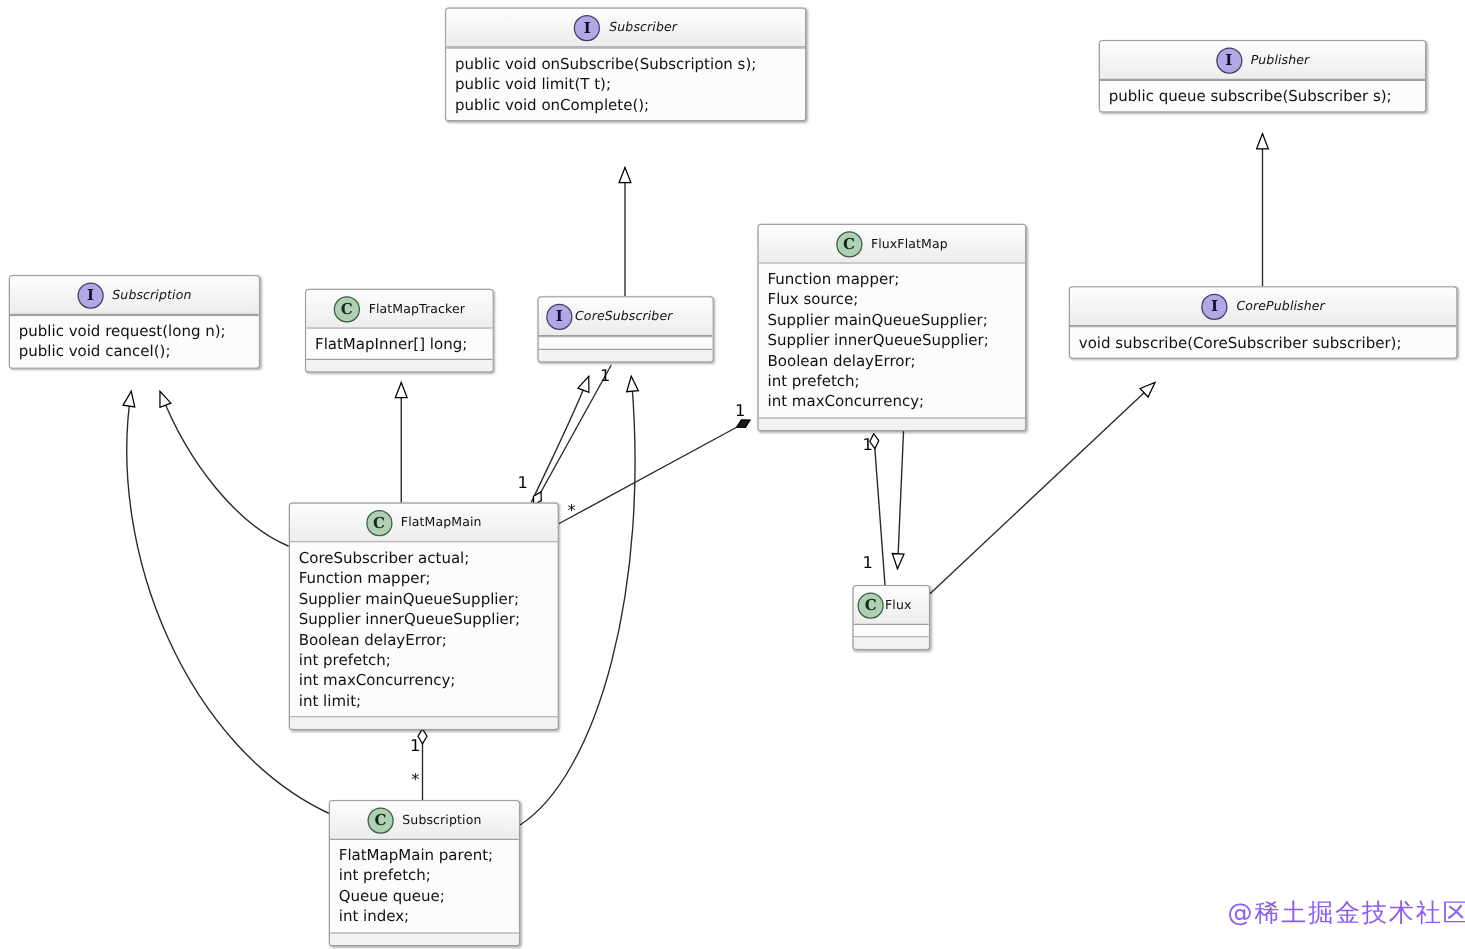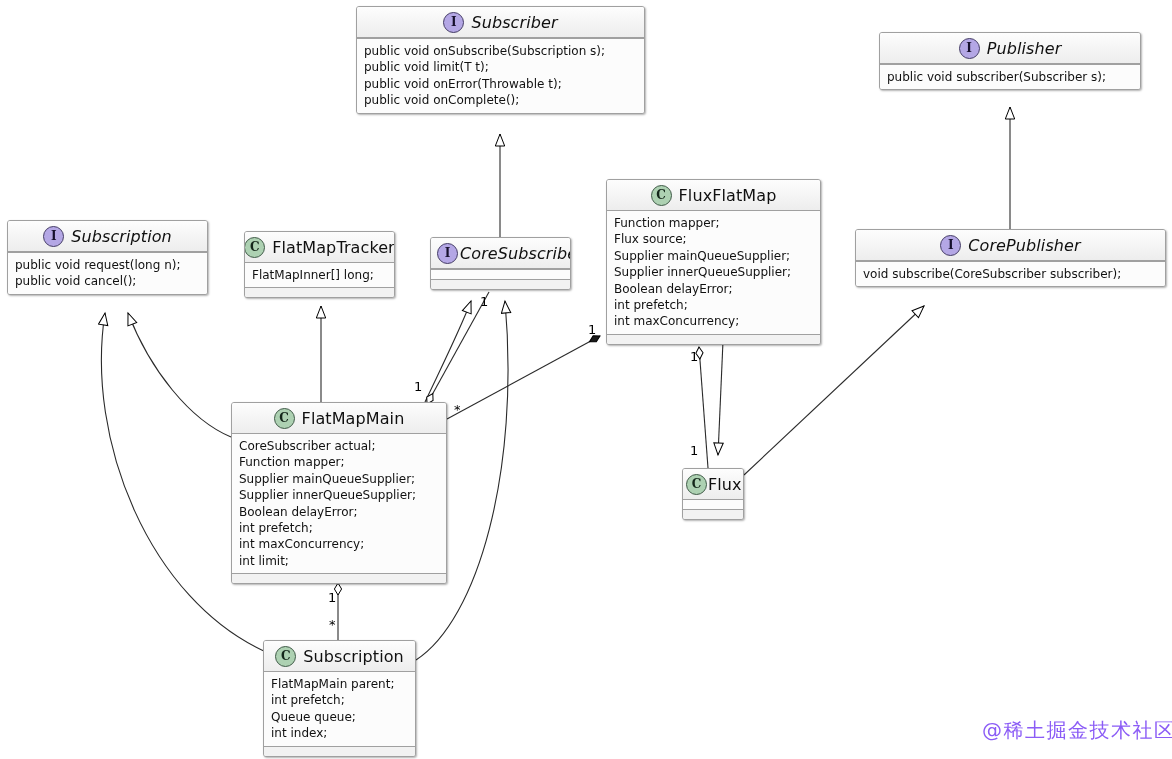--- a/index.html
+++ b/index.html
@@ -41,21 +41,21 @@
     background: linear-gradient(to bottom, #fdfdfd 0%, #ededed 100%);
     border-bottom: 1px solid #a0a0a0;
     height: 31px;
     display: flex;
     align-items: center;
     justify-content: center;
     padding: 0 8px;
     gap: 7px;
   }
   .uml-title {
-    font-size: 16px;
+    font-size: 10px;
     color: #101010;
     white-space: nowrap;
     letter-spacing: 0.1px;
   }
   .uml-title.iface {
     font-style: italic;
   }
   .stereo {
     width: 19px;
     height: 19px;
@@ -170,33 +170,32 @@
 
   <div class="umlbox" style="left:356px; top:6px; width:289px;">
     <div class="uml-header">
       <span class="stereo iface">I</span>
       <span class="uml-title iface">Subscriber</span>
     </div>
     <div class="uml-sep"></div>
     <div class="uml-body">
       <div class="member">public void onSubscribe(Subscription s);</div>
       <div class="member">public void limit(T t);</div>
-      <div class="member">public void onError(Throwable t);</div>
       <div class="member">public void onComplete();</div>
     </div>
   </div>
 
   <div class="umlbox" style="left:879px; top:32px; width:262px;">
     <div class="uml-header">
       <span class="stereo iface">I</span>
       <span class="uml-title iface">Publisher</span>
     </div>
     <div class="uml-sep"></div>
     <div class="uml-body">
-      <div class="member">public void subscriber(Subscriber s);</div>
+      <div class="member">public queue subscribe(Subscriber s);</div>
     </div>
   </div>
 
   <div class="umlbox" style="left:7px; top:220px; width:201px;">
     <div class="uml-header">
       <span class="stereo iface">I</span>
       <span class="uml-title iface">Subscription</span>
     </div>
     <div class="uml-sep"></div>
     <div class="uml-body">

